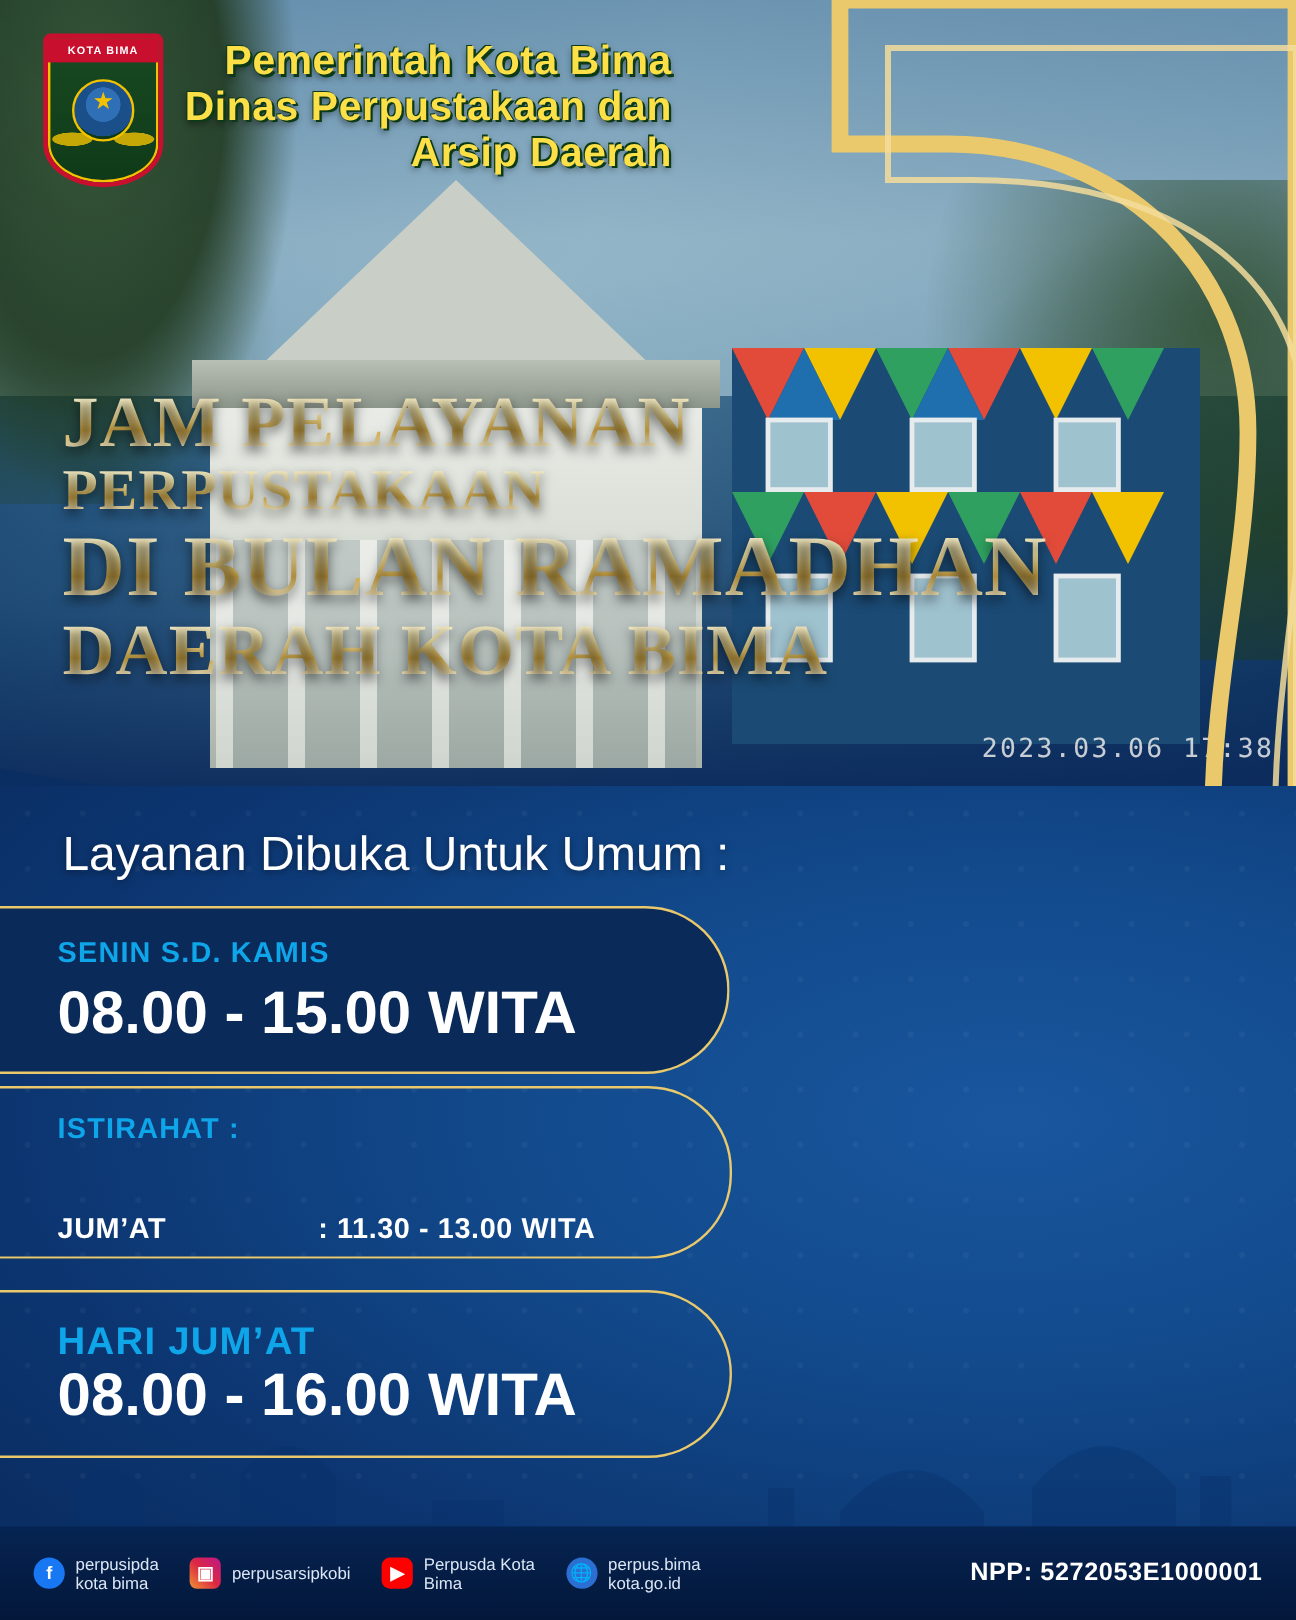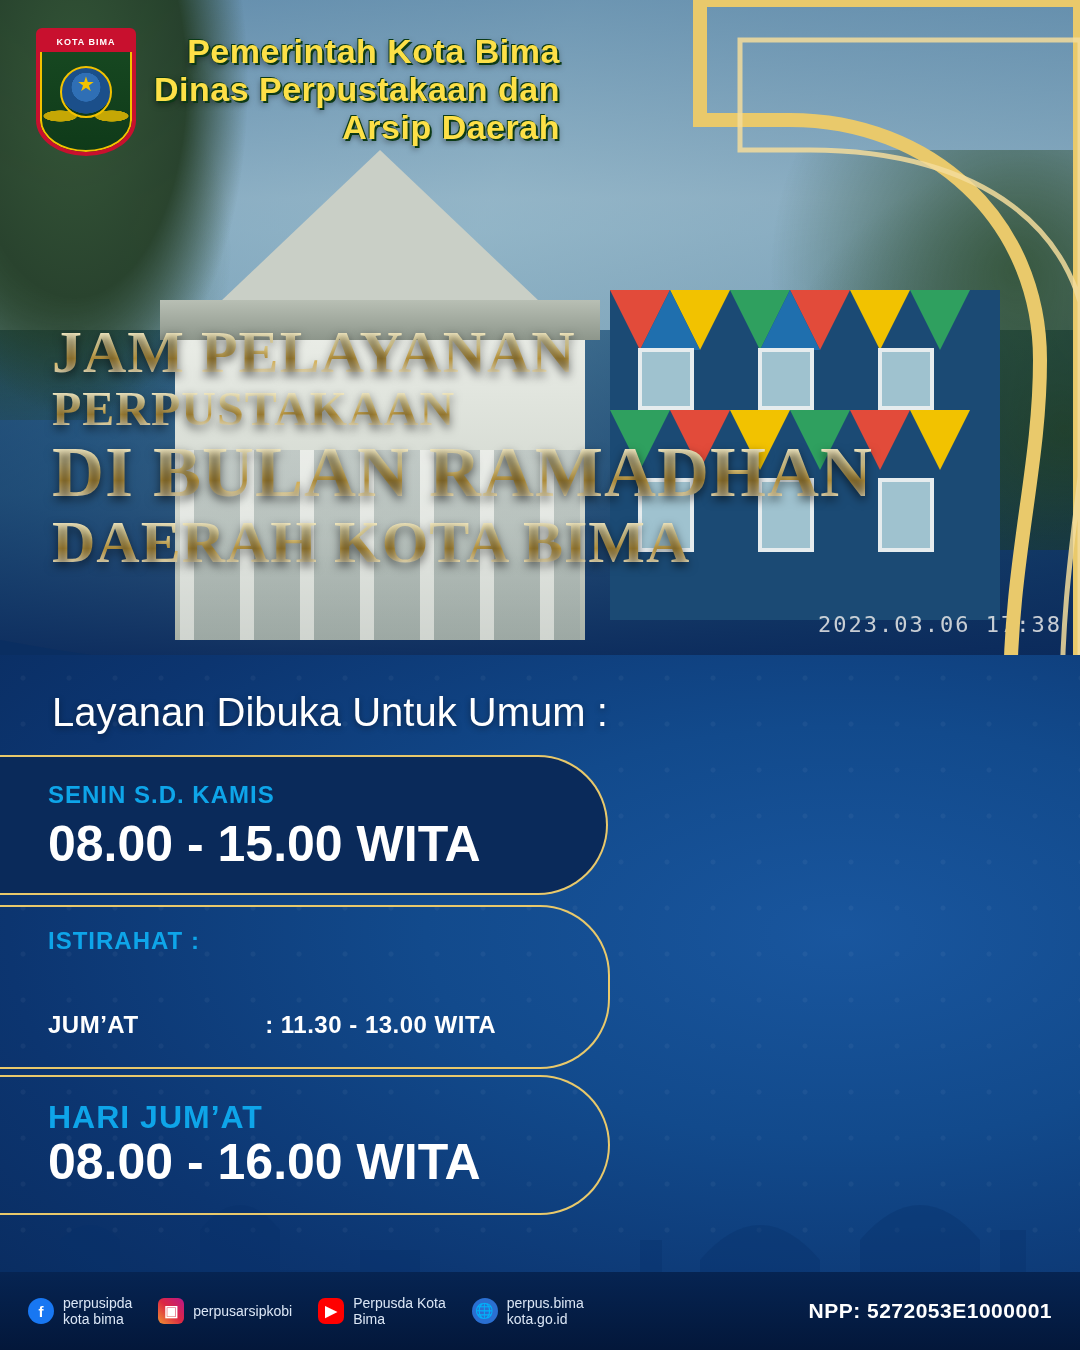--- a/index.html
+++ b/index.html
@@ -170,21 +170,21 @@
   }
 
   
   .block {
     position:absolute; left:0; z-index:5;
     background:#0a2a5a;
     border:2px solid #e9c96b;
     border-left:none;
   }
   .block.b1 { top:755px; width:608px; height:140px; border-radius:0 70px 70px 0; }
-  .block.b2 { top:905px; width:610px; height:164px; border-radius:0 70px 70px 0; background:transparent; }
+  .block.b2 { top:905px; width:610px; height:144px; border-radius:0 70px 70px 0; background:transparent; }
   .block.b3 { top:1075px; width:610px; height:140px; border-radius:0 70px 70px 0; background:transparent; }
 
   .lbl { color:#0ea5e9; font-weight:bold; letter-spacing:1px; }
   .b1 .lbl { position:absolute; left:48px; top:24px; font-size:24px; }
   .b1 .big { position:absolute; left:48px; top:58px; color:#fff; font-size:50px; font-weight:bold; }
 
   .b2 .lbl { position:absolute; left:48px; top:20px; font-size:24px; }
   .b2 .row { position:absolute; left:48px; color:#fff; font-size:24px; font-weight:bold; letter-spacing:.5px; }
   .b2 .r1 { top:62px; }
   .b2 .r2 { top:104px; }

